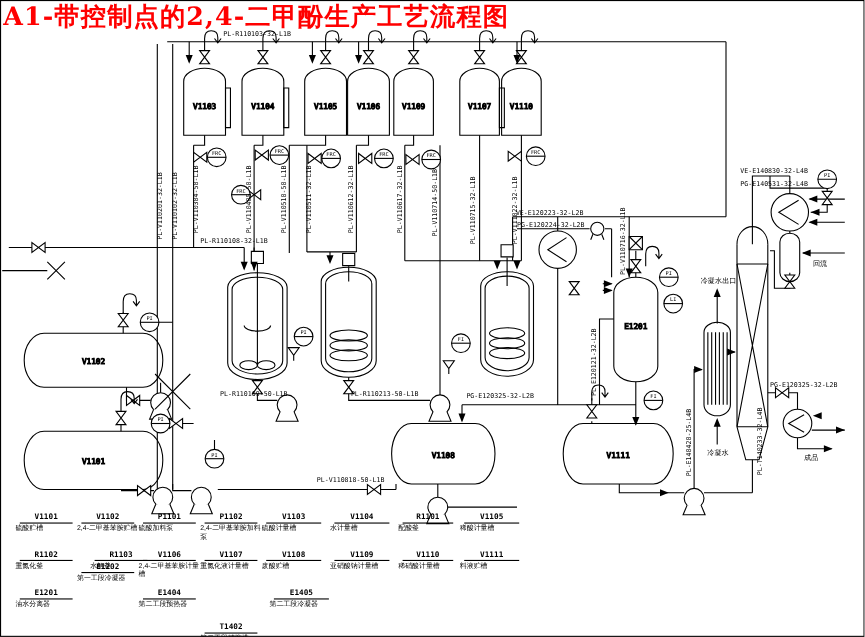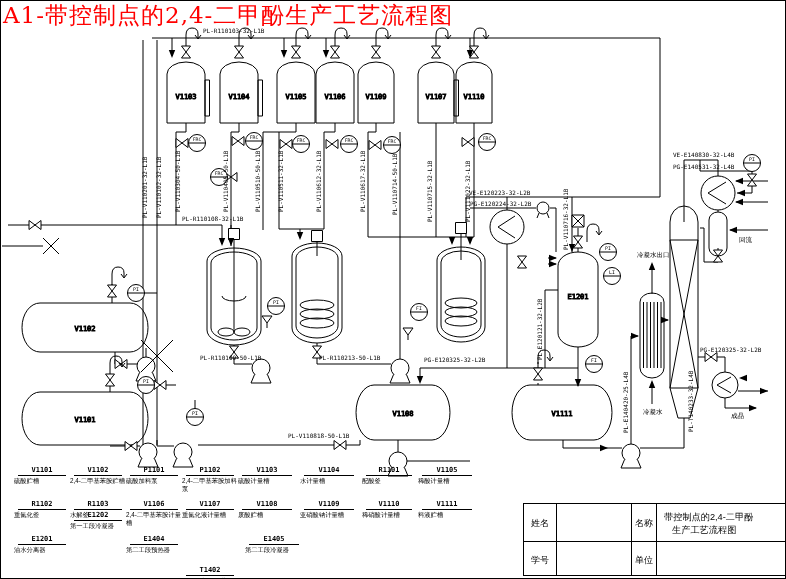--- a/index.html
+++ b/index.html
@@ -8,21 +8,21 @@
   svg{position:absolute;left:0;top:0;}
   svg *{vector-effect:non-scaling-stroke;}
   .lw{stroke:#000;fill:none;stroke-width:1;}
   .plabel{font:6px "DejaVu Sans Mono",monospace;fill:#000;}
   .vlabel{font:7px "DejaVu Sans Mono",monospace;fill:#000;text-anchor:middle;}
   .ann{font:6.5px "Liberation Sans",sans-serif;fill:#000;}
   .bub circle{fill:#fff;stroke:#000;}
   .bub line{stroke:#000;}
   .bub text{font:4.8px "DejaVu Sans Mono",monospace;text-anchor:middle;fill:#000;}
   .dtitle{position:absolute;left:3px;top:0px;color:#ff0000;font-family:"DejaVu Serif",serif;
-          font-weight:normal;font-size:23px;letter-spacing:1px;white-space:nowrap;}
+          font-weight:bold;font-size:23px;letter-spacing:1px;white-space:nowrap;}
   .wmark{position:absolute;left:288px;top:262px;font-size:35px;font-weight:bold;color:#151515;
          letter-spacing:13px;white-space:nowrap;opacity:.92;}
   .lg{position:absolute;text-align:left;}
   .lg-code{font:bold 7px "DejaVu Sans Mono",monospace;text-align:center;display:block;
            border-bottom:1px solid #000;padding-bottom:1px;margin:0 4px;}
   .lg-name{font:6.3px/7.5px "Liberation Sans",sans-serif;margin-top:1px;}
   .tblock{position:absolute;left:523px;top:503px;width:261px;height:71px;border:1.5px solid #000;}
   .tb-v{position:absolute;top:0;bottom:0;width:0;border-left:1px solid #000;}
   .tb-h{position:absolute;left:0;right:0;height:0;border-top:1px solid #000;}
   .tb-lab{position:absolute;font-size:9px;color:#000;}
@@ -465,21 +465,21 @@
       </div>
   <div class="lg" style="left:418px;top:466px;width:58px">
         <span class="lg-code">V1105</span>
         <div class="lg-name">稀酸计量槽</div>
       </div>
 
   <div class="lg" style="left:14px;top:500px;width:56px">
         <span class="lg-code">R1102</span>
         <div class="lg-name">重氮化釜</div>
       </div>
-  <div class="lg" style="left:70px;top:500px;width:56px">
+  <div class="lg" style="left:82px;top:500px;width:56px">
         <span class="lg-code">R1103</span>
         <div class="lg-name">水解釜</div>
       </div>
   <div class="lg" style="left:126px;top:500px;width:56px">
         <span class="lg-code">V1106</span>
         <div class="lg-name">2,4-二甲基苯胺计量槽</div>
       </div>
   <div class="lg" style="left:182px;top:500px;width:56px">
         <span class="lg-code">V1107</span>
         <div class="lg-name">重氮化液计量槽</div>
@@ -516,28 +516,14 @@
   <div class="lg" style="left:182px;top:566px;width:56px">
         <span class="lg-code">T1402</span>
         <div class="lg-name">第二工段精馏塔</div>
       </div>
   <div class="lg" style="left:245px;top:535px;width:58px">
         <span class="lg-code">E1405</span>
         <div class="lg-name">第二工段冷凝器</div>
       </div>
 </div>
 
-<div class="tblock">
-  <div class="tb-v" style="left:32px"></div>
-  <div class="tb-v" style="left:107px"></div>
-  <div class="tb-v" style="left:132px"></div>
-  <div class="tb-h" style="top:37px"></div>
-  <div class="tb-lab" style="left:7px;top:13px">姓名</div>
-  <div class="tb-lab" style="left:7px;top:50px">学号</div>
-  <div class="tb-lab" style="left:111px;top:13px">名称</div>
-  <div class="tb-lab" style="left:111px;top:50px">单位</div>
-  <div class="tb-title">
-    <div>带控制点的2,4-二甲酚</div>
-    <div style="padding-left:8px">生产工艺流程图</div>
-  </div>
+
 </div>
 
-</div>
-
 </body></html>

